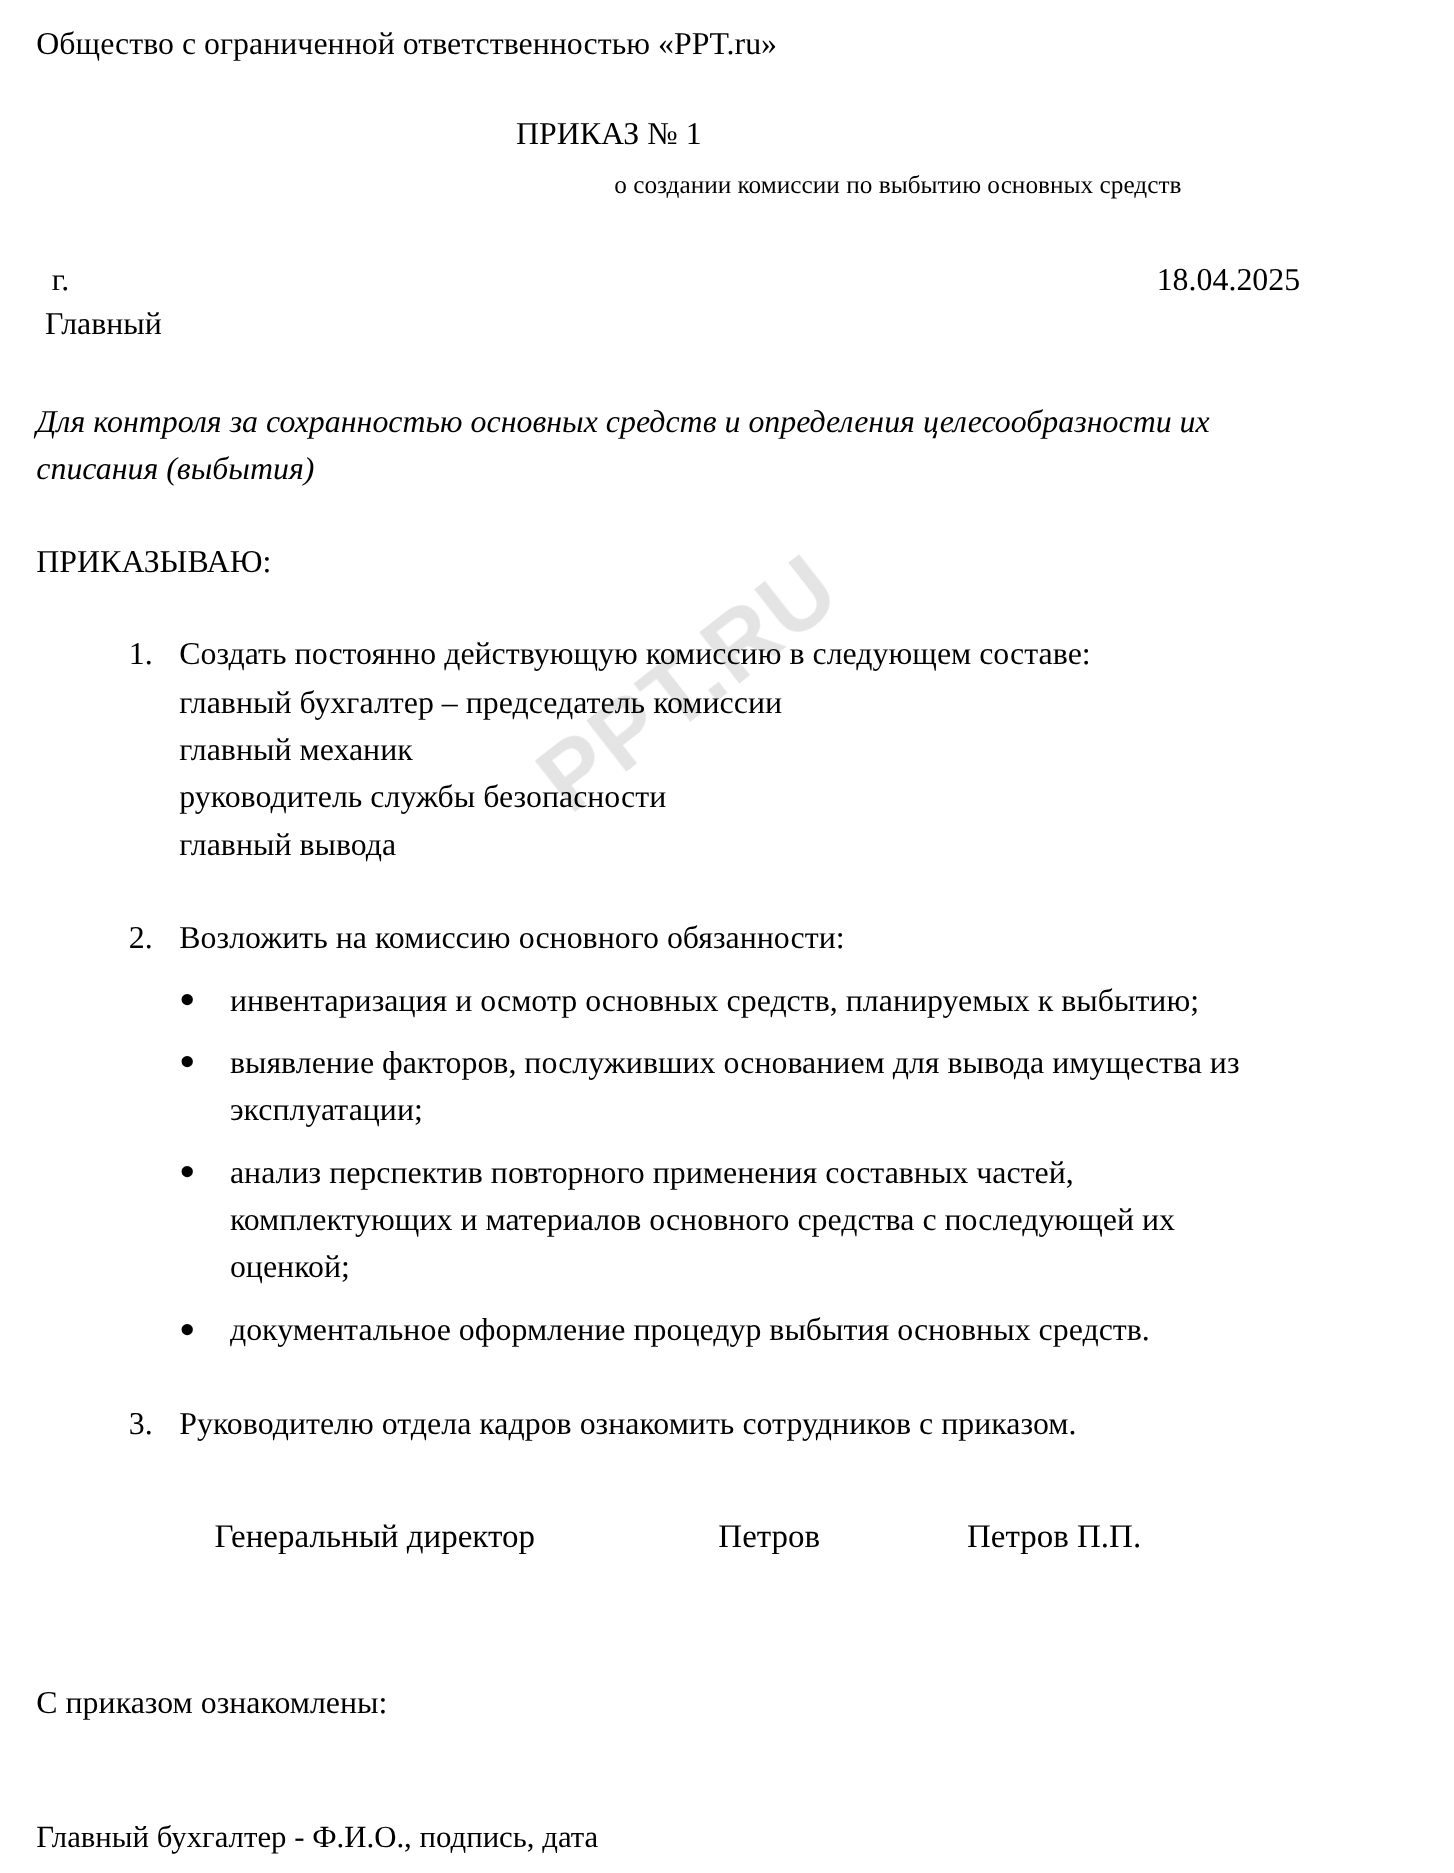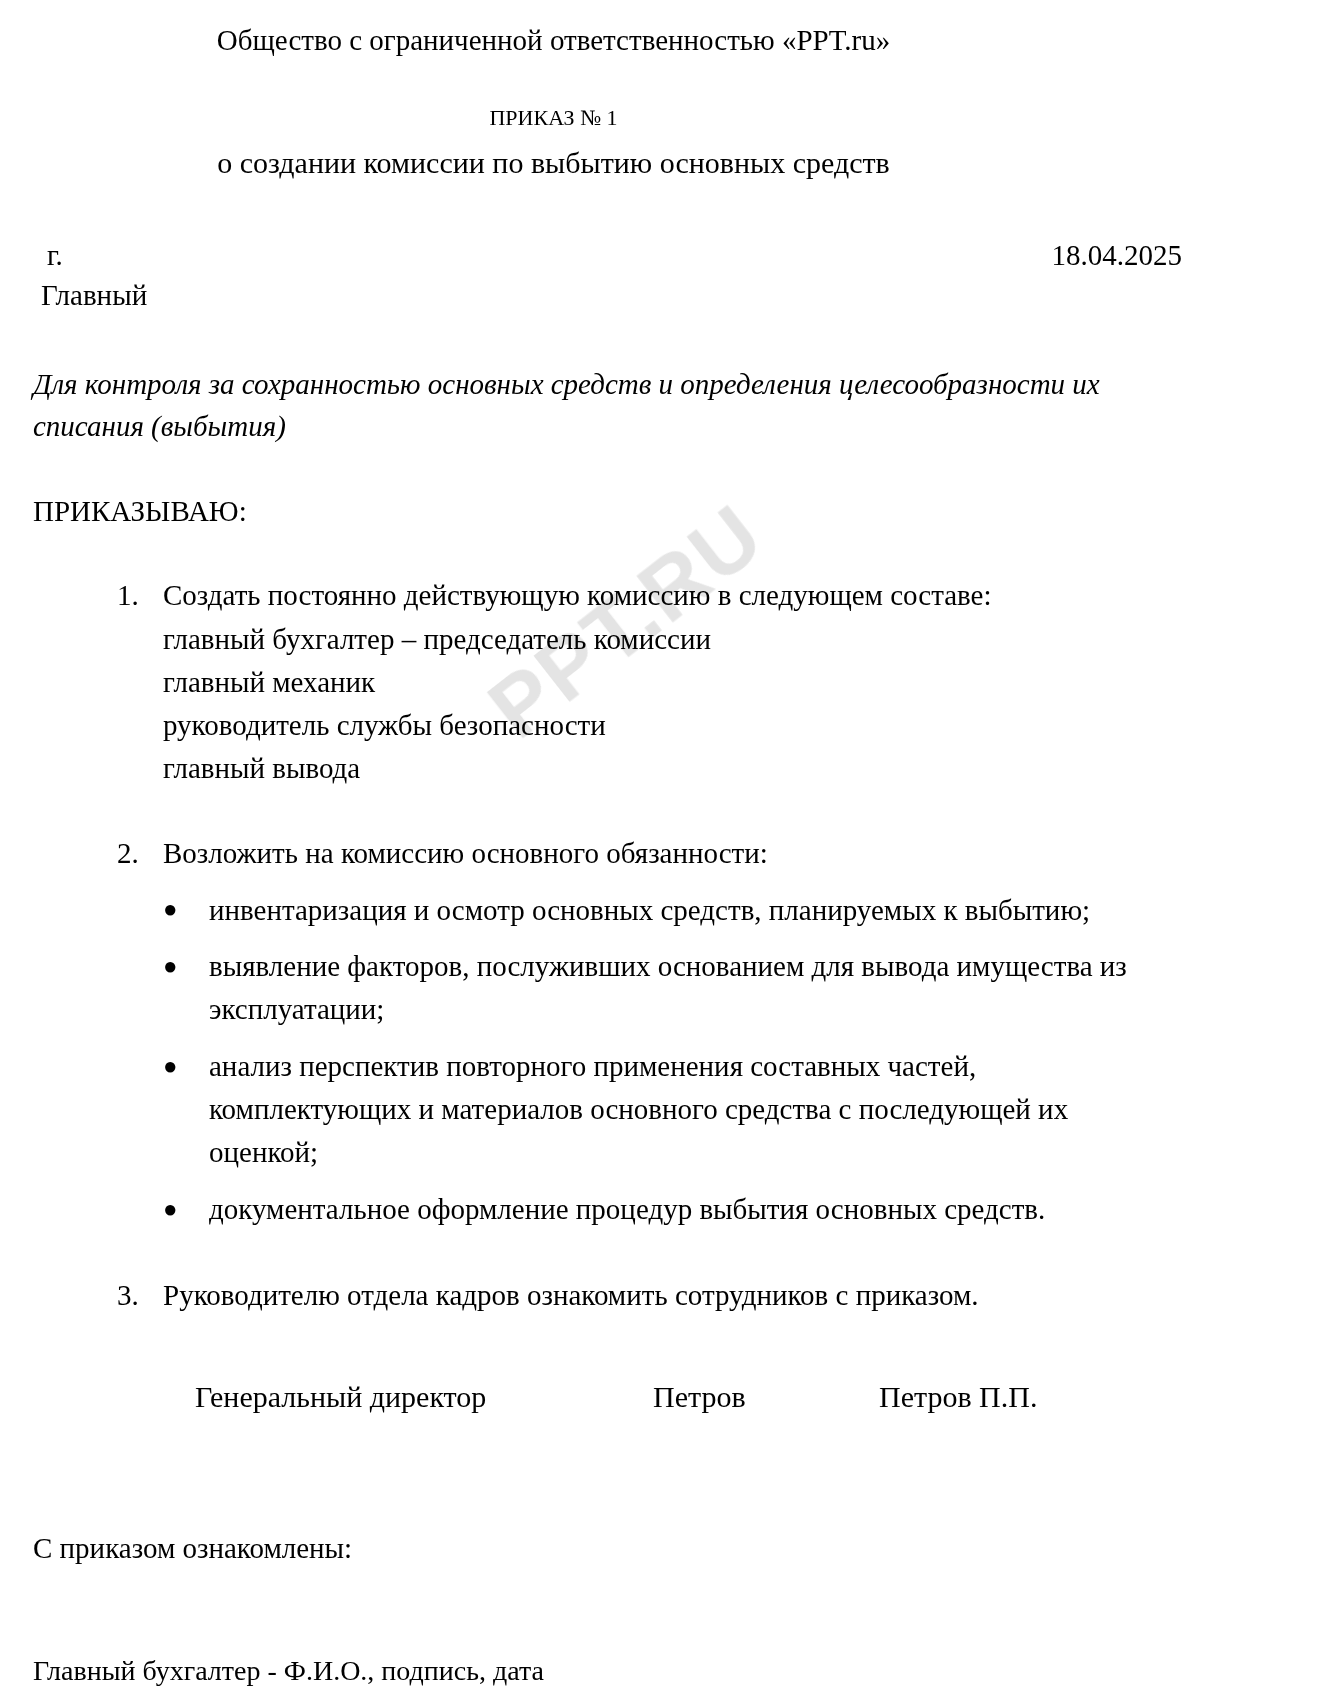--- a/index.html
+++ b/index.html
@@ -47,41 +47,41 @@
 
   
   .content {
     position: relative;
     z-index: 2;
     padding: 22px 140px 0 33px;
     box-sizing: border-box;
   }
 
   .org-line {
-    text-align: center;
     font-size: 29px;
     line-height: 1.25;
     margin: 0 0 0 0;
     padding-right: 108px;
   }
 
   .order-block {
     text-align: center;
     padding-right: 108px;
     margin-top: 46px;
   }
   .order-title {
-    font-size: 22px;
+    font-size: 29px;
     line-height: 1.28;
     margin: 0;
   }
   .order-subject {
-    font-size: 30px;
+    font-size: 23px;
     line-height: 1.28;
     margin: 12px 0 0 0;
+    text-align: right;
   }
 
   
   .place-date {
     position: relative;
     margin-top: 52px;
     height: 80px;
   }
   .place {
     position: absolute;

